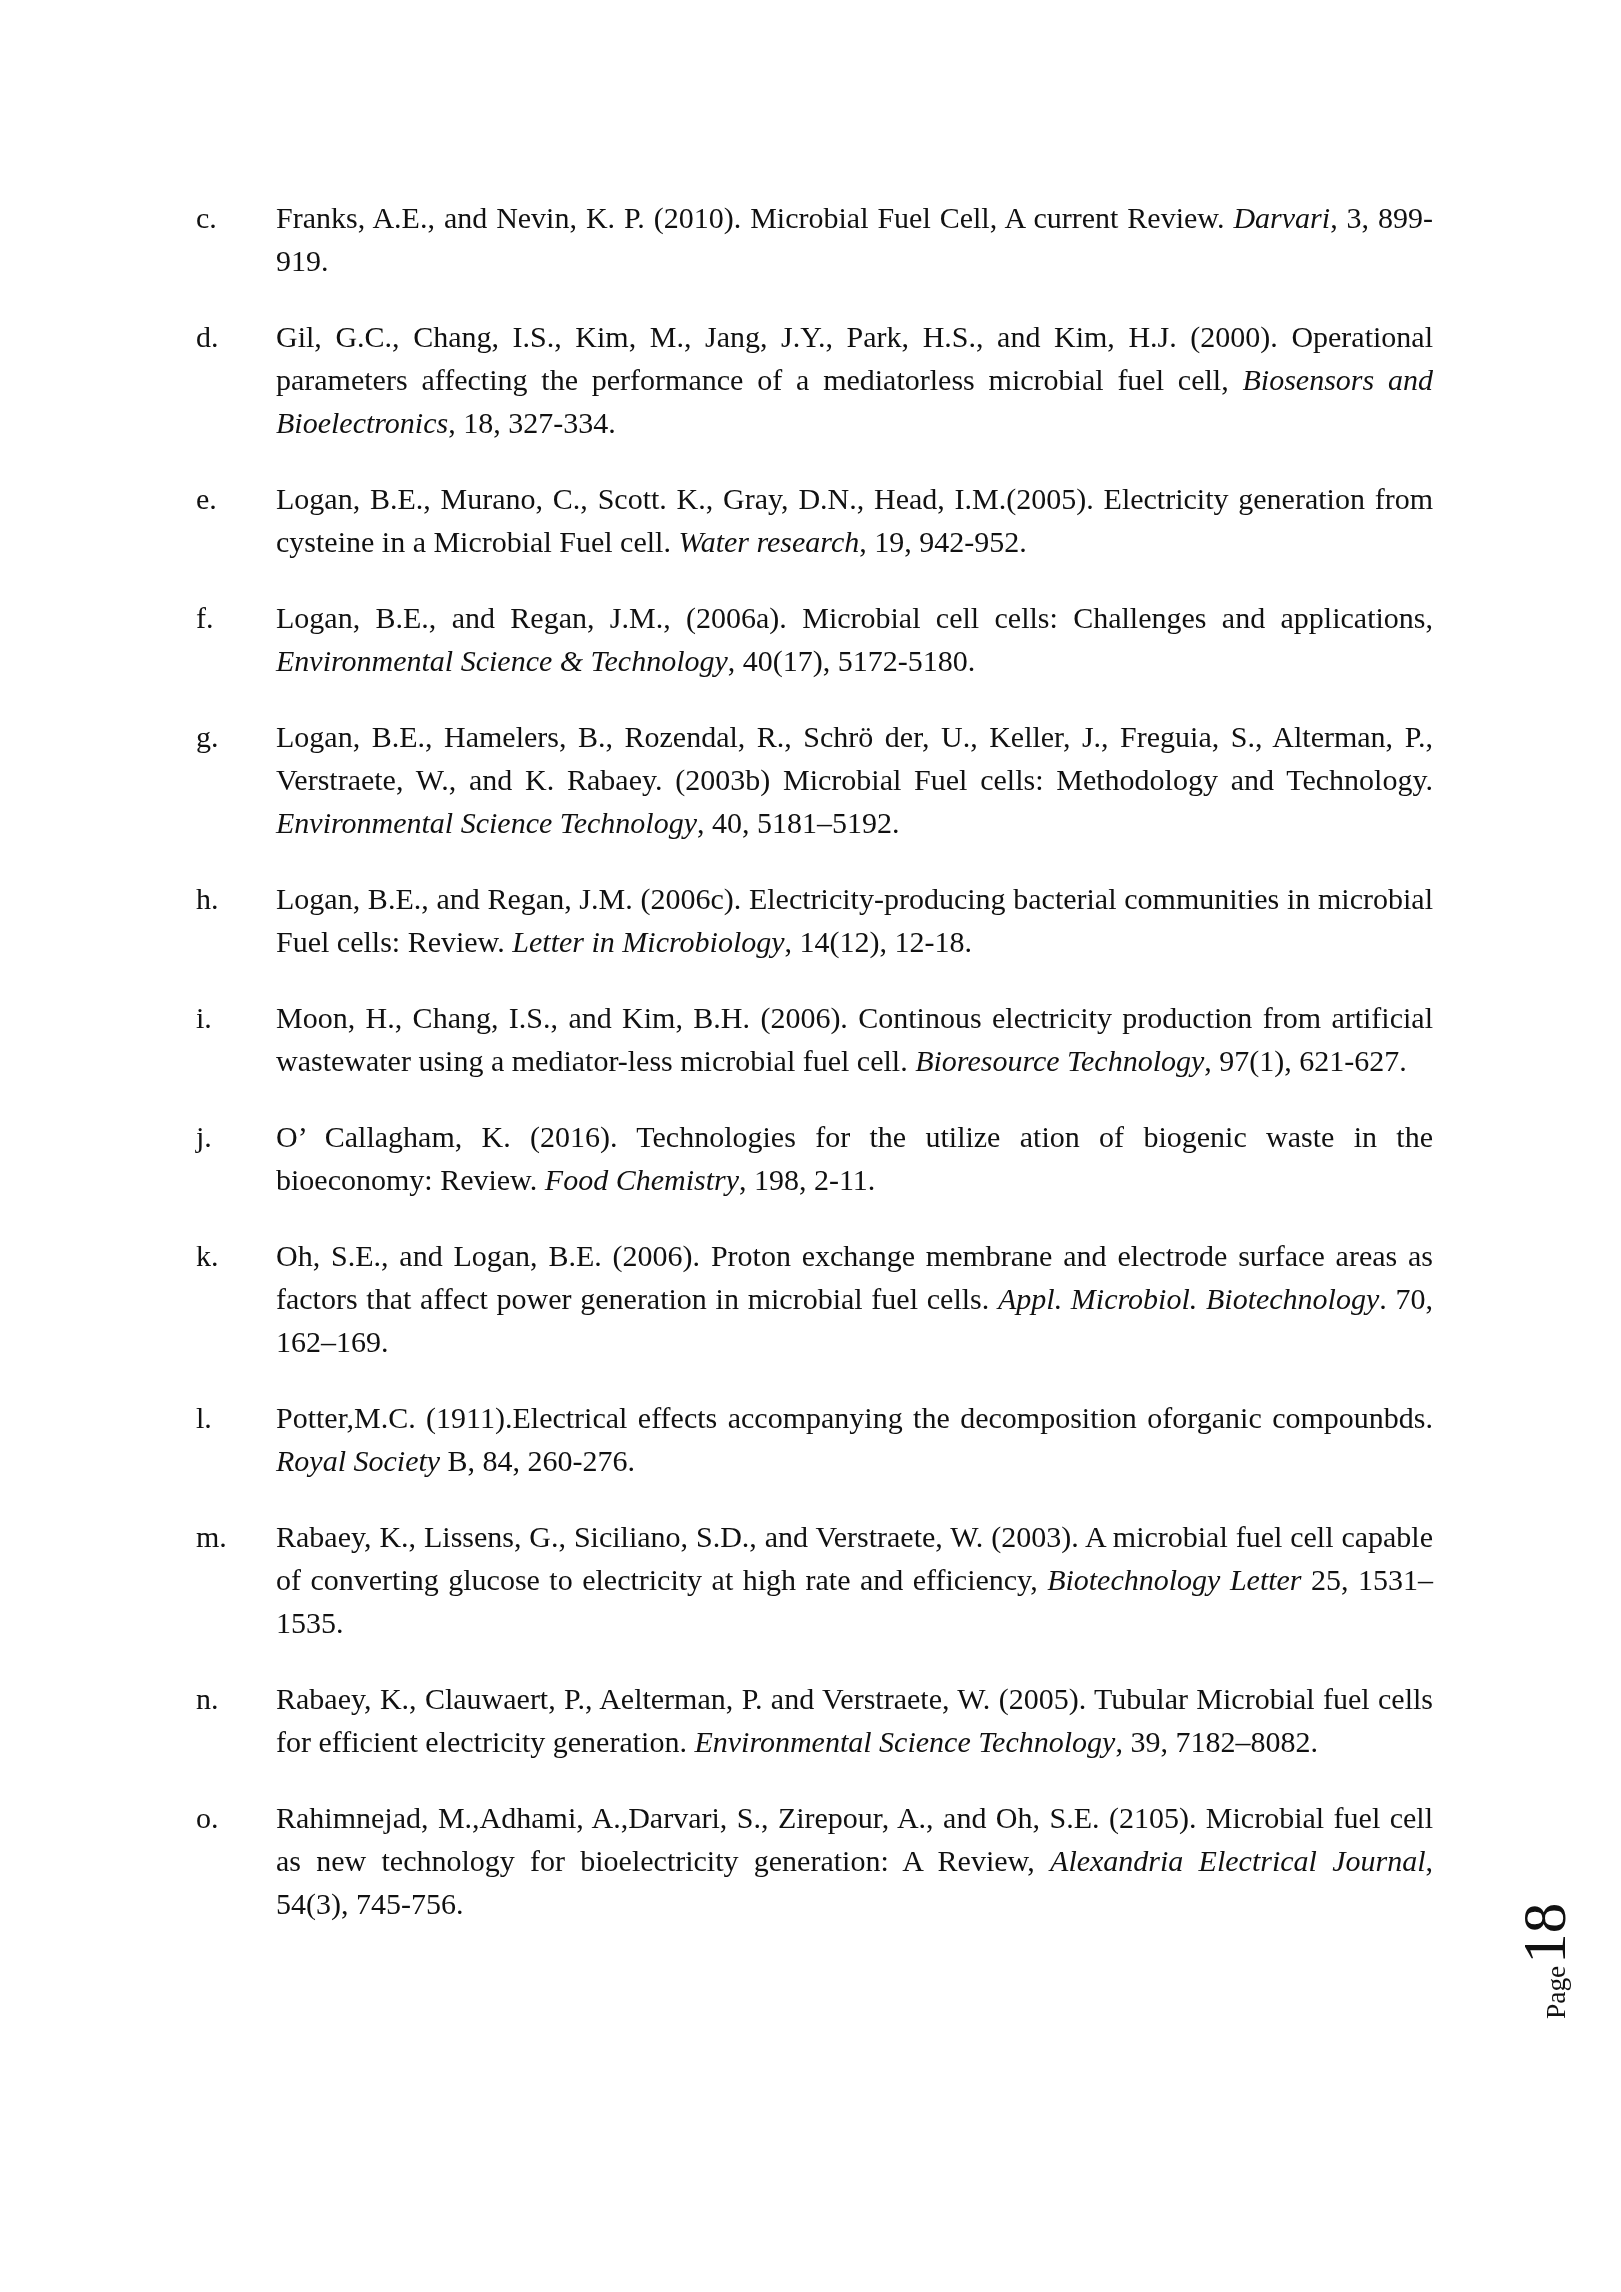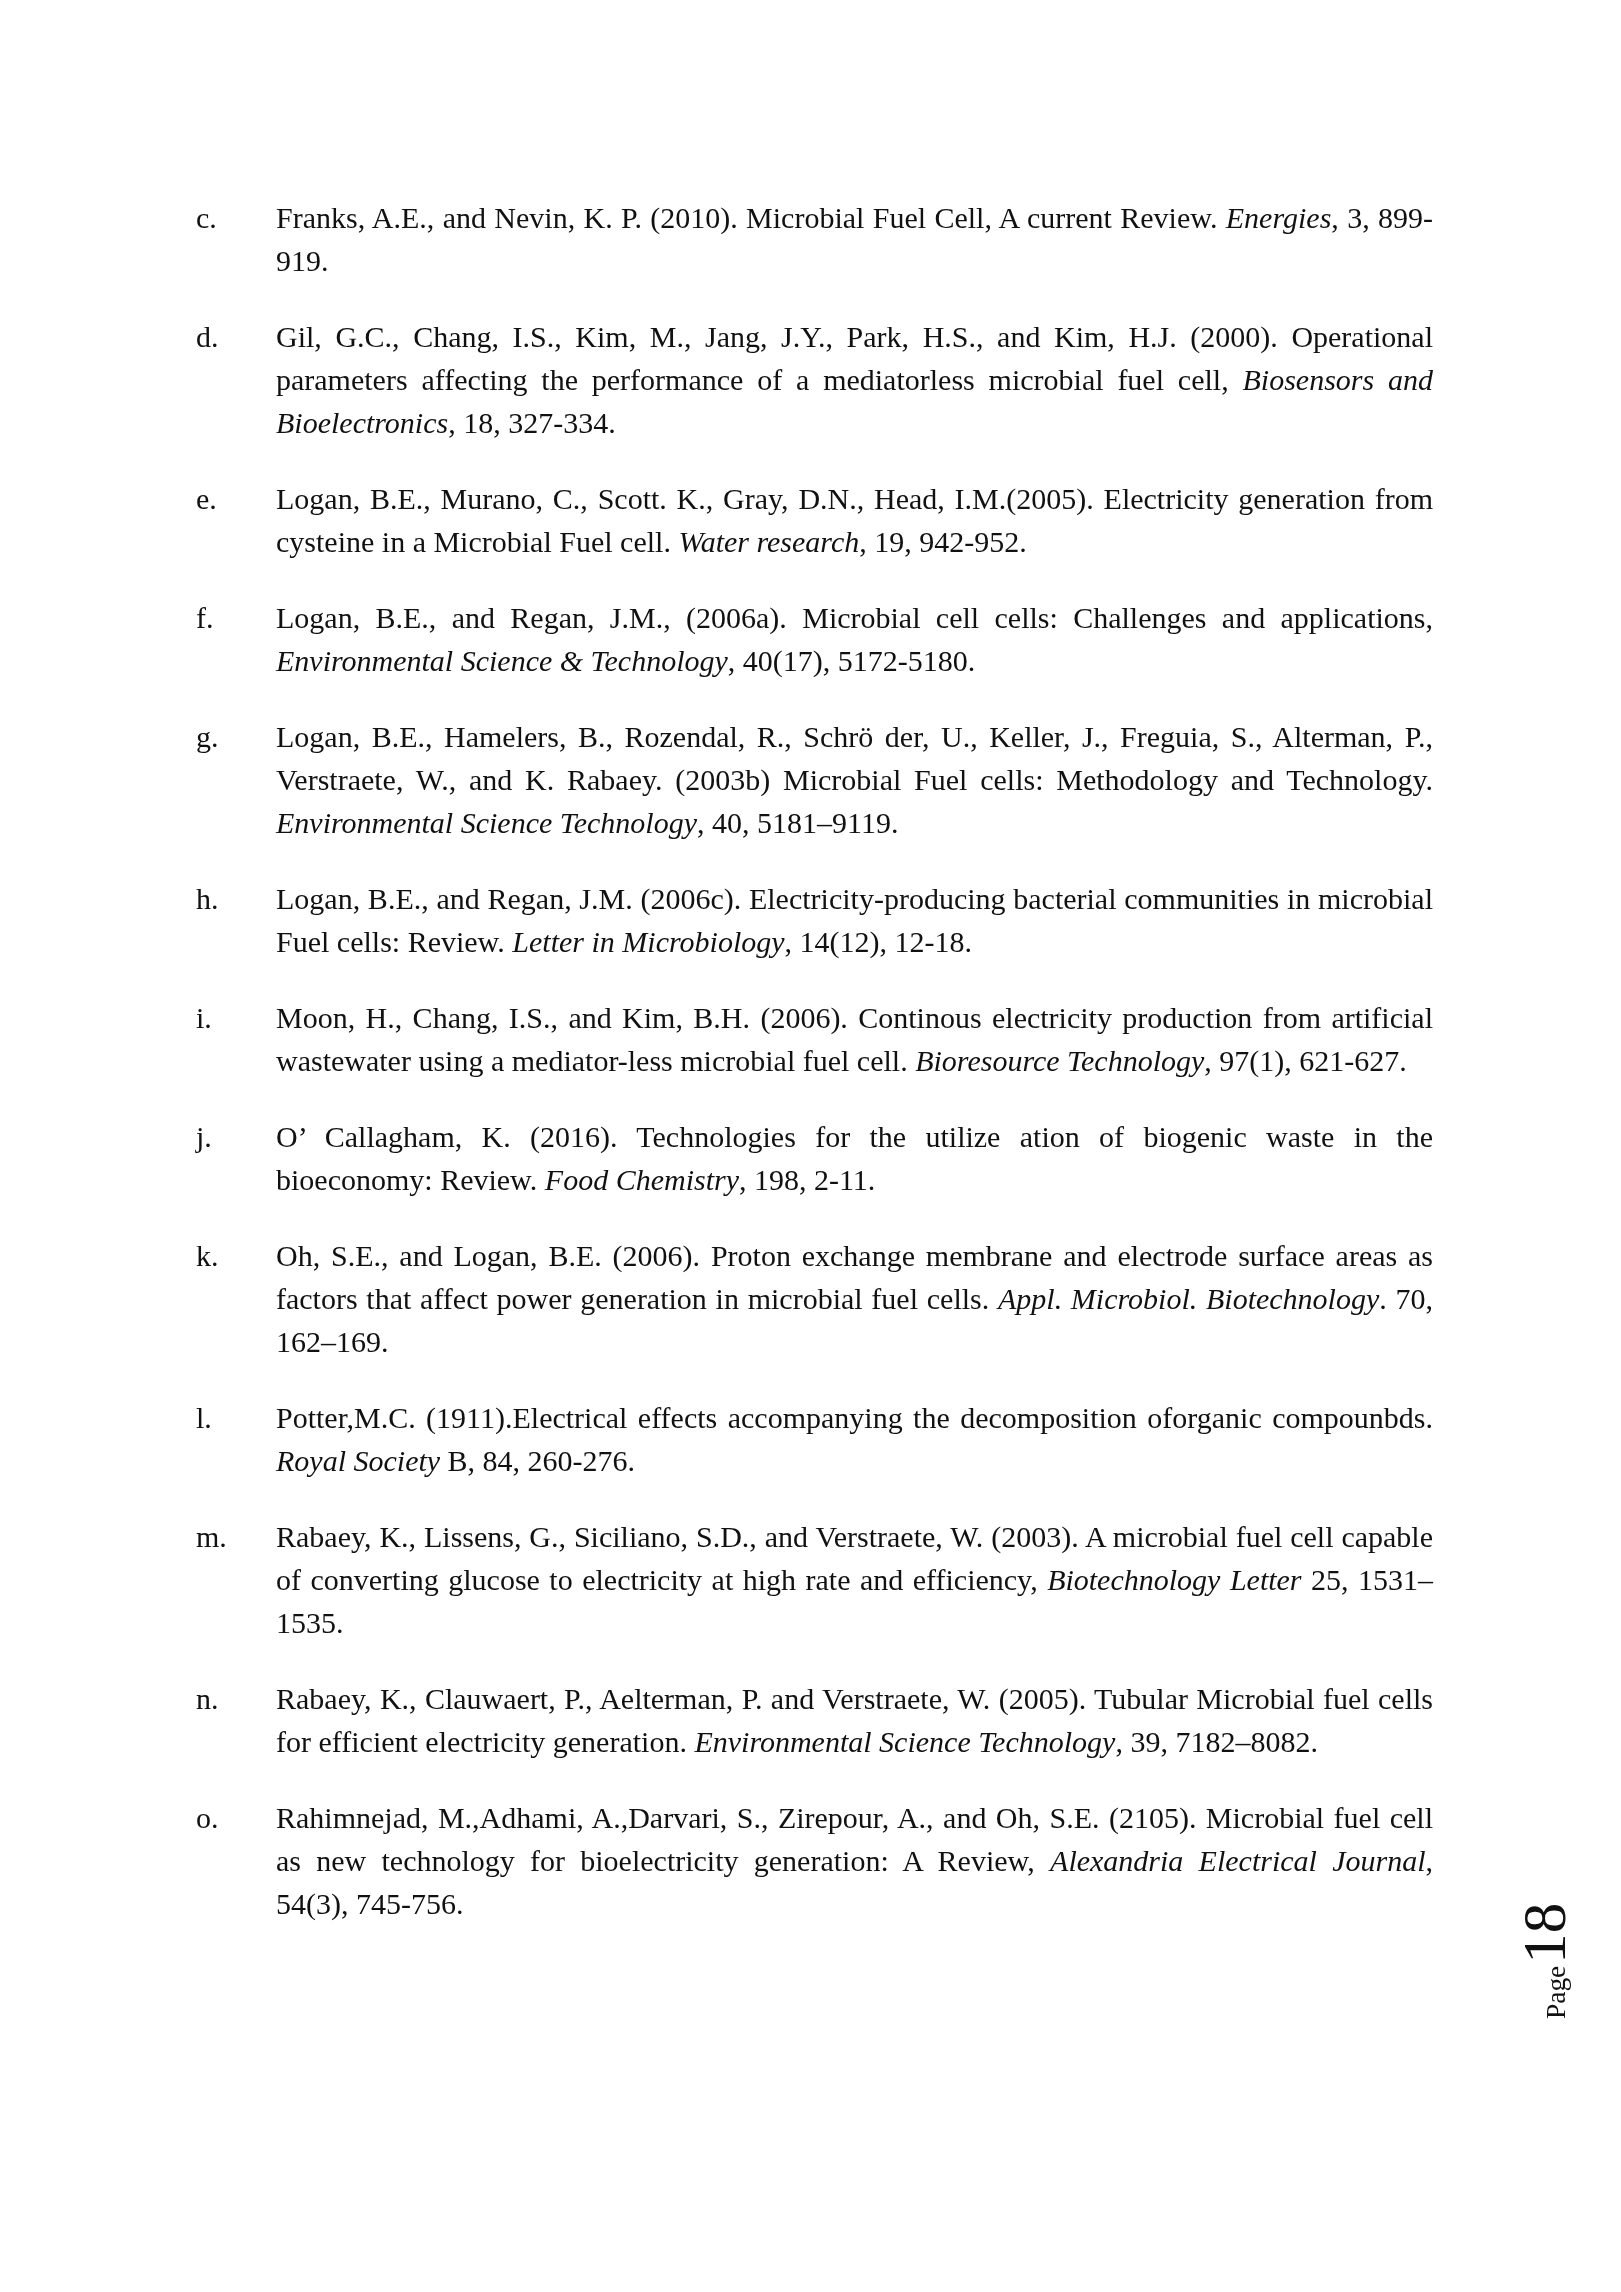--- a/index.html
+++ b/index.html
@@ -48,37 +48,37 @@
     }
     .page-word { font-size: 27.4px; }
     .page-num { font-size: 61px; line-height: 61px; margin-left: 2px; }
   </style>
 </head>
 <body>
 
 <div class="refs" id="refs">
     <div class="ref">
       <div class="ref-label">c.</div>
-      <div class="ref-text"><span>Franks, A.E., and Nevin, K. P. (2010). Microbial Fuel Cell, A current Review. </span><i>Energies</i><span>, 3, 899-919.</span></div>
+      <div class="ref-text"><span>Franks, A.E., and Nevin, K. P. (2010). Microbial Fuel Cell, A current Review. </span><i>Darvari</i><span>, 3, 899-919.</span></div>
     </div>
     <div class="ref">
       <div class="ref-label">d.</div>
       <div class="ref-text"><span>Gil, G.C., Chang, I.S., Kim, M., Jang, J.Y., Park, H.S., and Kim, H.J. (2000). Operational parameters affecting the performance of a mediatorless microbial fuel cell, </span><i>Biosensors and Bioelectronics</i><span>, 18, 327-334.</span></div>
     </div>
     <div class="ref">
       <div class="ref-label">e.</div>
       <div class="ref-text"><span>Logan, B.E., Murano, C., Scott. K., Gray, D.N., Head, I.M.(2005). Electricity generation from cysteine in a Microbial Fuel cell.  </span><i>Water research</i><span>, 19, 942-952.</span></div>
     </div>
     <div class="ref">
       <div class="ref-label">f.</div>
       <div class="ref-text"><span>Logan, B.E., and Regan, J.M., (2006a). Microbial cell cells: Challenges and applications, </span><i>Environmental Science &amp; Technology</i><span>, 40(17), 5172-5180.</span></div>
     </div>
     <div class="ref">
       <div class="ref-label">g.</div>
-      <div class="ref-text"><span>Logan, B.E., Hamelers, B., Rozendal, R., Schrö der, U., Keller, J., Freguia, S., Alterman, P., Verstraete, W., and  K. Rabaey. (2003b) Microbial Fuel cells: Methodology and Technology. </span><i>Environmental Science Technology</i><span>, 40, 5181–9119.</span></div>
+      <div class="ref-text"><span>Logan, B.E., Hamelers, B., Rozendal, R., Schrö der, U., Keller, J., Freguia, S., Alterman, P., Verstraete, W., and  K. Rabaey. (2003b) Microbial Fuel cells: Methodology and Technology. </span><i>Environmental Science Technology</i><span>, 40, 5181–5192.</span></div>
     </div>
     <div class="ref">
       <div class="ref-label">h.</div>
       <div class="ref-text"><span>Logan, B.E., and Regan, J.M. (2006c). Electricity-producing bacterial communities in microbial Fuel cells: Review. </span><i>Letter in Microbiology</i><span>, 14(12), 12-18.</span></div>
     </div>
     <div class="ref">
       <div class="ref-label">i.</div>
       <div class="ref-text"><span>Moon, H., Chang, I.S., and Kim, B.H. (2006). Continous electricity production from artificial wastewater using a mediator-less microbial fuel cell. </span><i>Bioresource Technology</i><span>, 97(1), 621-627.</span></div>
     </div>
     <div class="ref">

